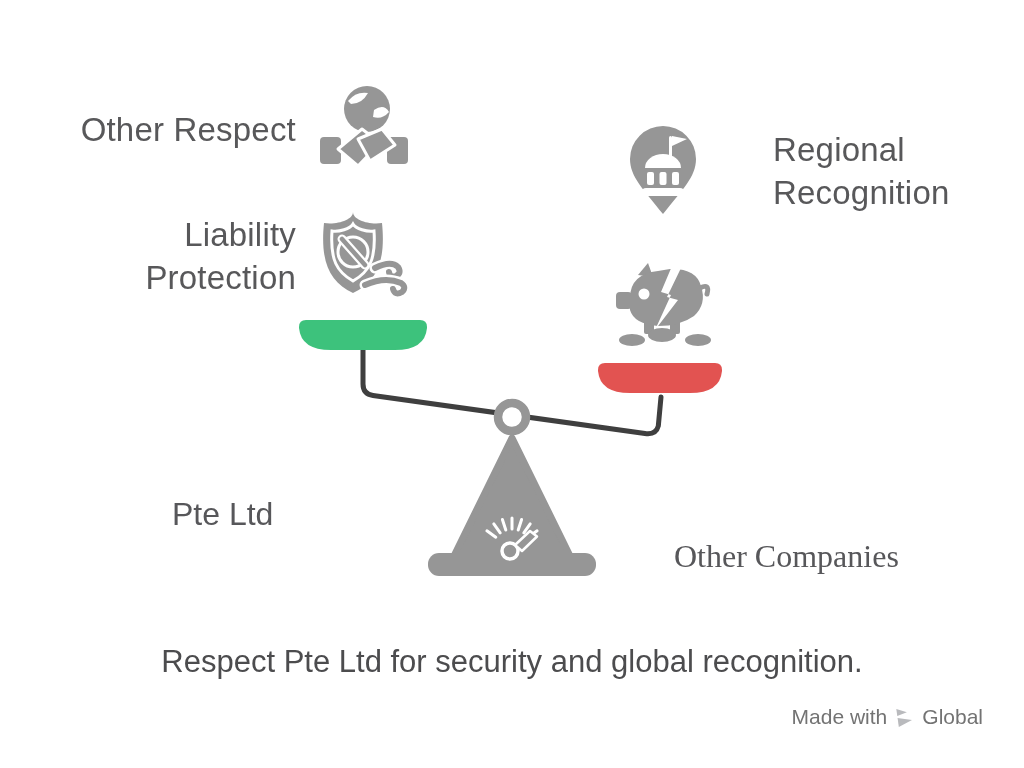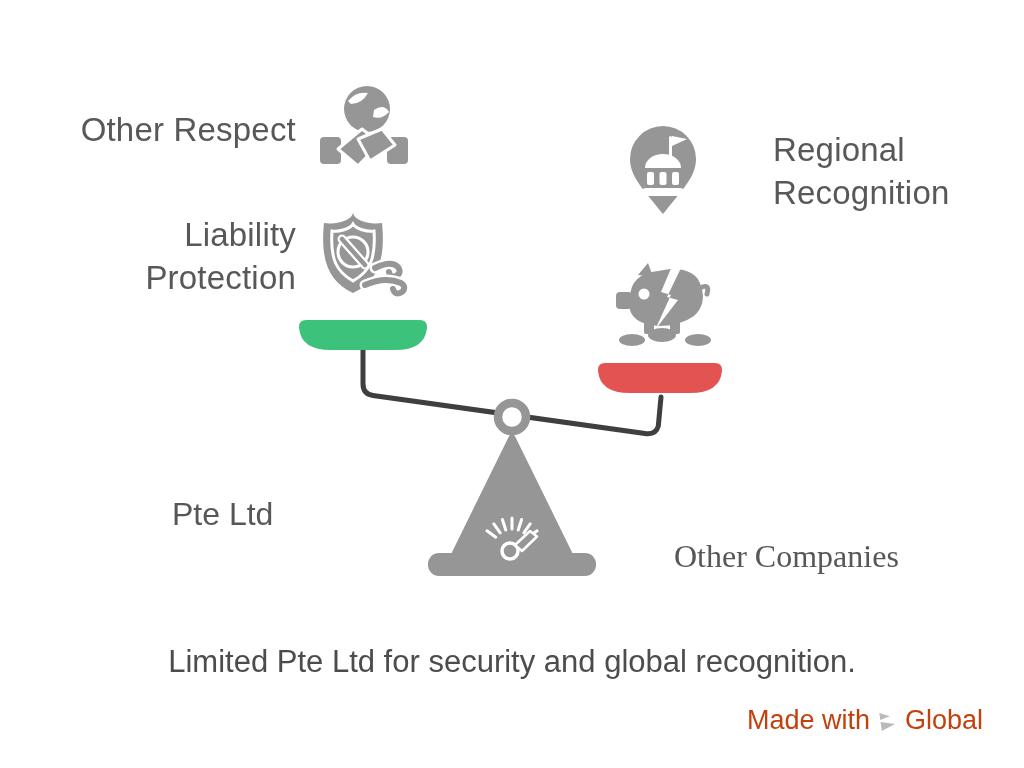--- a/index.html
+++ b/index.html
@@ -4,21 +4,21 @@
 <style>
   html,body{margin:0;padding:0;background:#fff;}
   .canvas{position:relative;width:1024px;height:768px;background:#ffffff;overflow:hidden;
           font-family:"Liberation Sans", sans-serif;}
   .label{position:absolute;color:#58585a;font-size:33px;line-height:43px;letter-spacing:0.2px;}
   .label.right{text-align:right;}
   .side-label{position:absolute;color:#57575a;font-size:32px;}
   .caption{position:absolute;left:0;top:644px;width:1024px;text-align:center;
            color:#4c4c4e;font-size:31px;}
   .watermark{position:absolute;top:705px;right:41px;display:flex;align-items:center;gap:7px;
-             color:#c2410c;font-size:27px;}
+             color:#737373;font-size:21px;}
   .abs{position:absolute;}
   svg{display:block;}
 </style>
 </head>
 <body>
 
 <div class="canvas">
 
   <div class="label right abs" style="left:20px;top:108px;width:276px;">Other Respect</div>
 
@@ -96,21 +96,21 @@
       <line x1="523.8" y1="532.8" x2="530.2" y2="523.9"></line>
       <line x1="528.2" y1="537.2" x2="537.1" y2="530.8"></line>
     </g>
     <circle cx="510" cy="551" r="8" fill="none" stroke="#ffffff" stroke-width="3.5"></circle>
     <polygon points="515,545 530,531 537,536.5 522,551" stroke="#ffffff" stroke-width="2.5" stroke-linejoin="round" fill="#969696"></polygon>
 
     <path d="M306 320 L420 320 Q427 320 427 327 L427 328 Q425 350 395 350 L331 350 Q301 350 299 328 L299 327 Q299 320 306 320 Z" fill="#3dc27c"></path>
     <path d="M605 363 L715 363 Q722 363 722 370 L722 371 Q720 393 690 393 L630 393 Q600 393 598 371 L598 370 Q598 363 605 363 Z" fill="#e25351"></path>
   </svg>
 
-  <div class="caption">Limited Pte Ltd for security and global recognition.</div>
+  <div class="caption">Respect Pte Ltd for security and global recognition.</div>
 
   <div class="watermark">
     <span>Made with</span>
     <svg width="21" height="22" viewBox="0 0 20 22">
       <g transform="rotate(-8 10 11)">
         <polygon points="3,2 13,6.5 3,9" fill="#b9babd"></polygon>
         <polygon points="3,11 17,15 3,20" fill="#b9babd"></polygon>
       </g>
     </svg>
     <span>Global</span>

